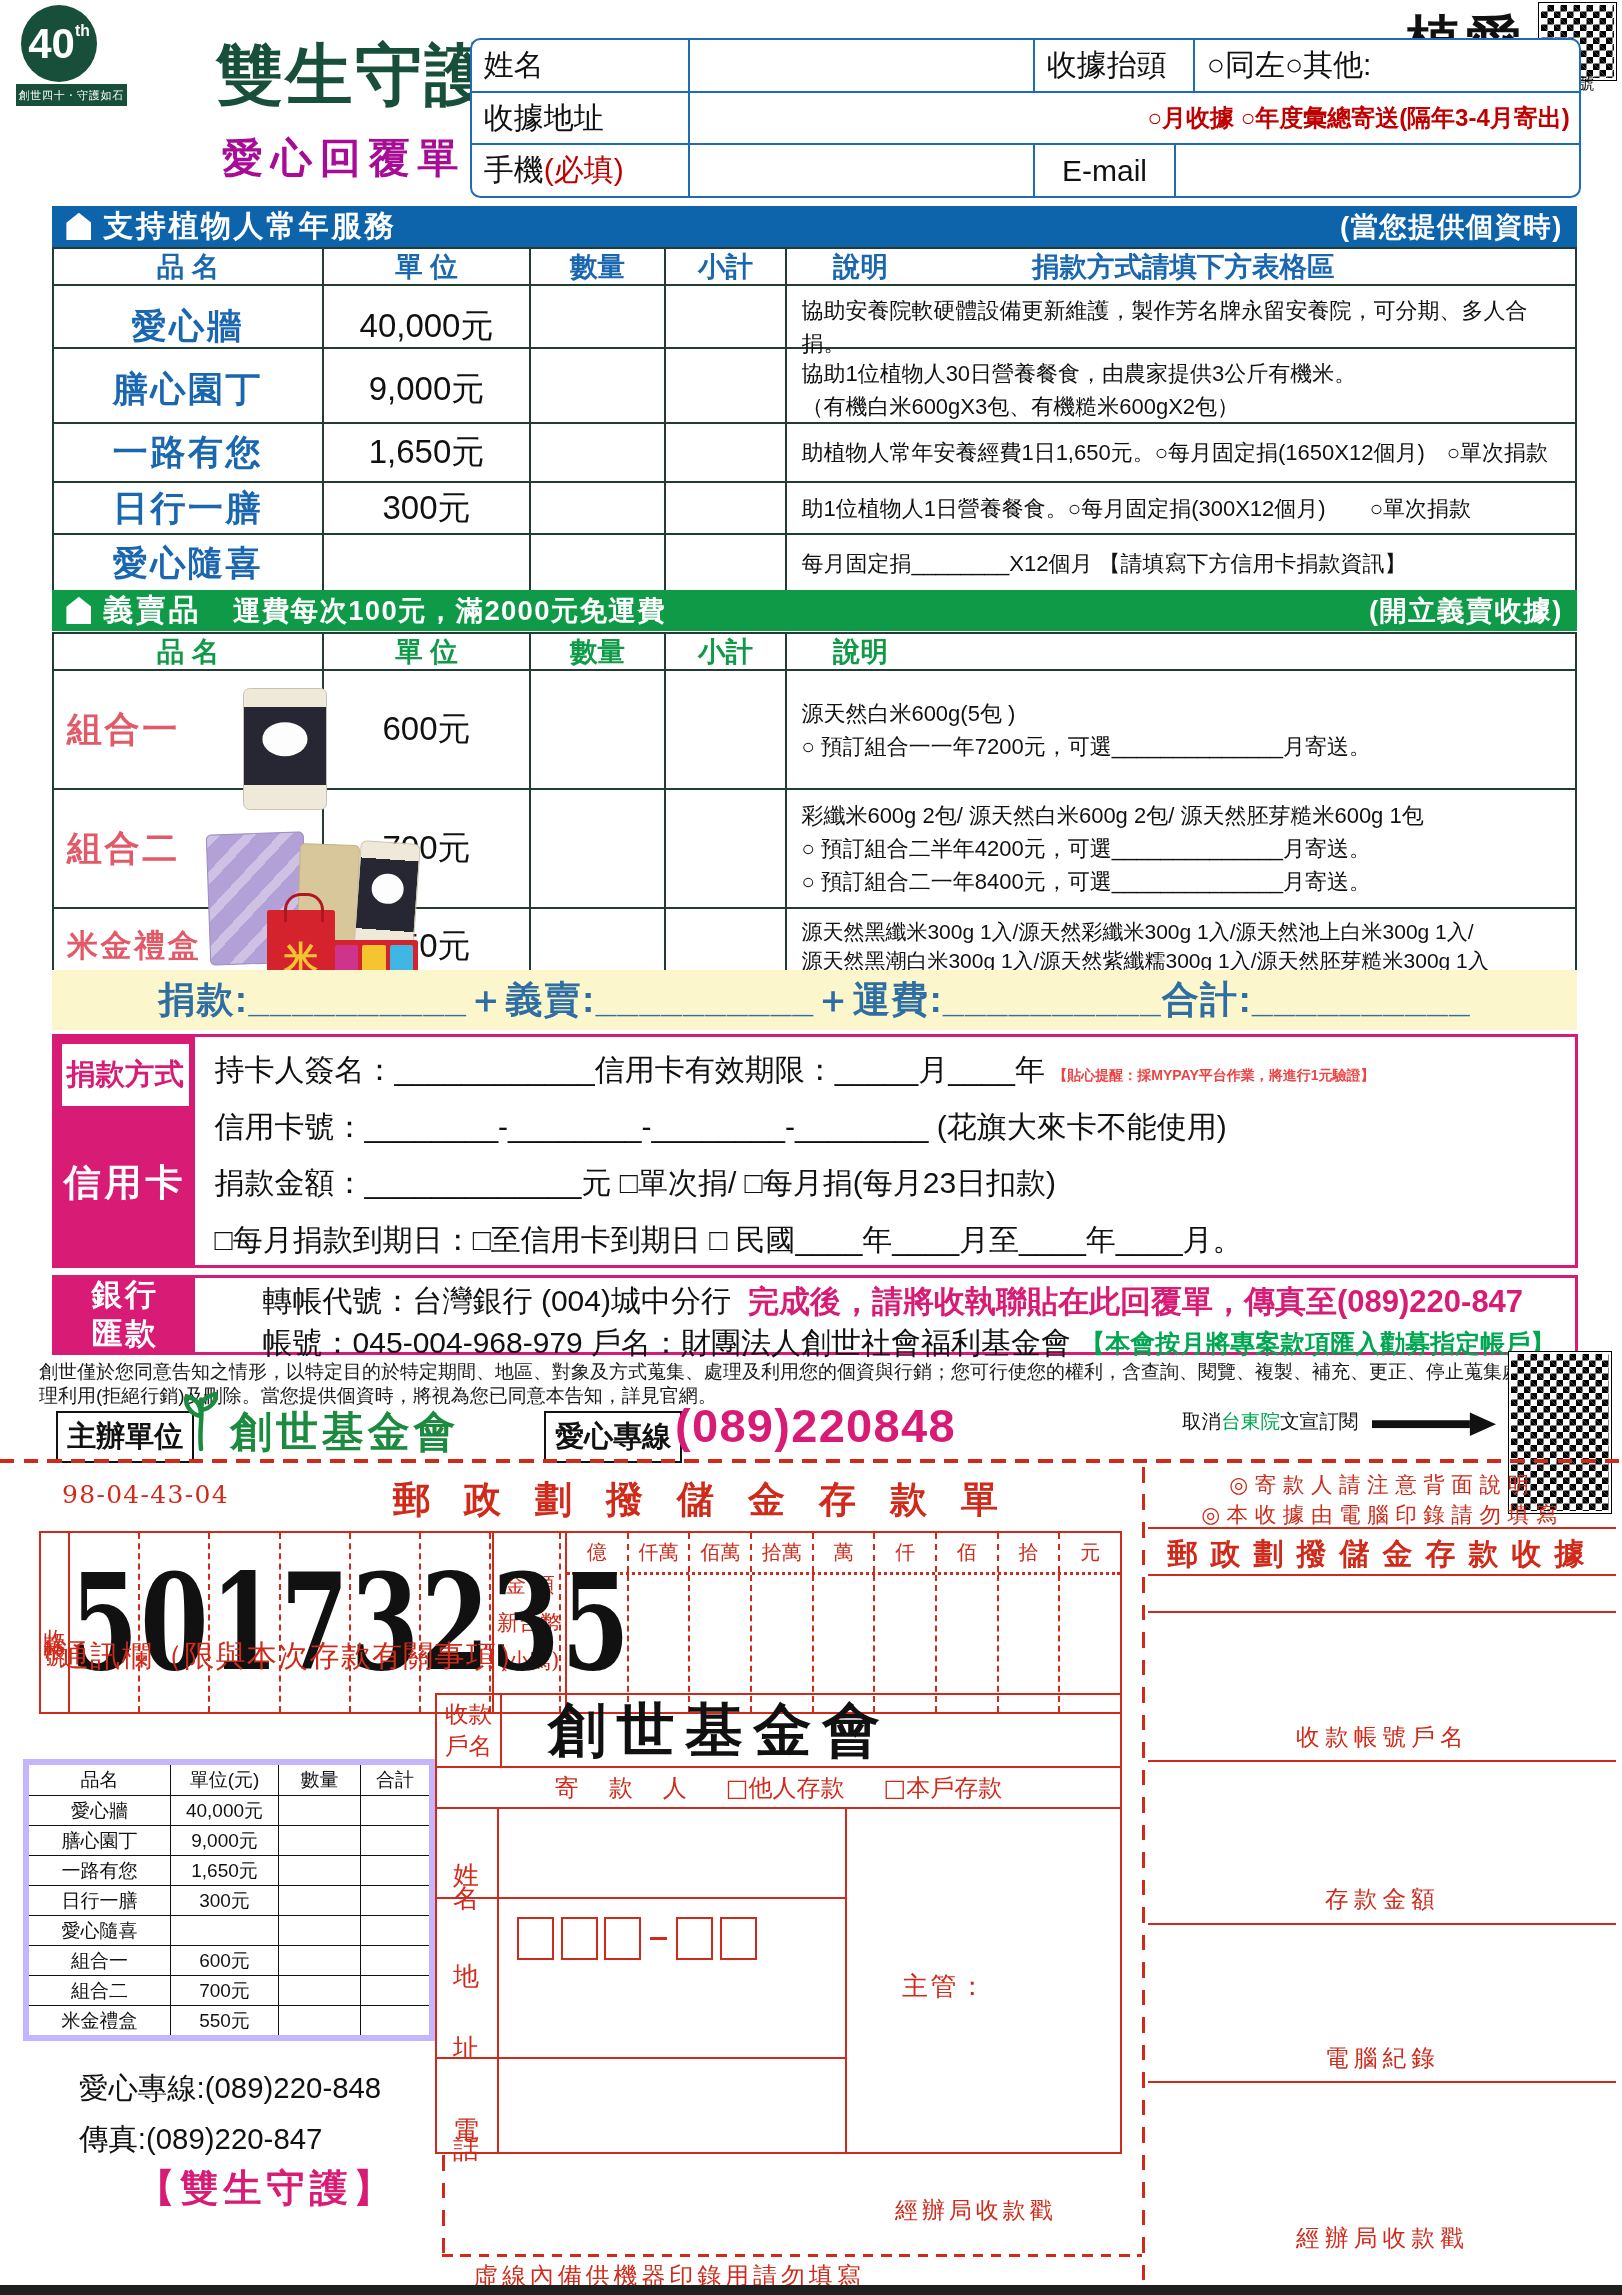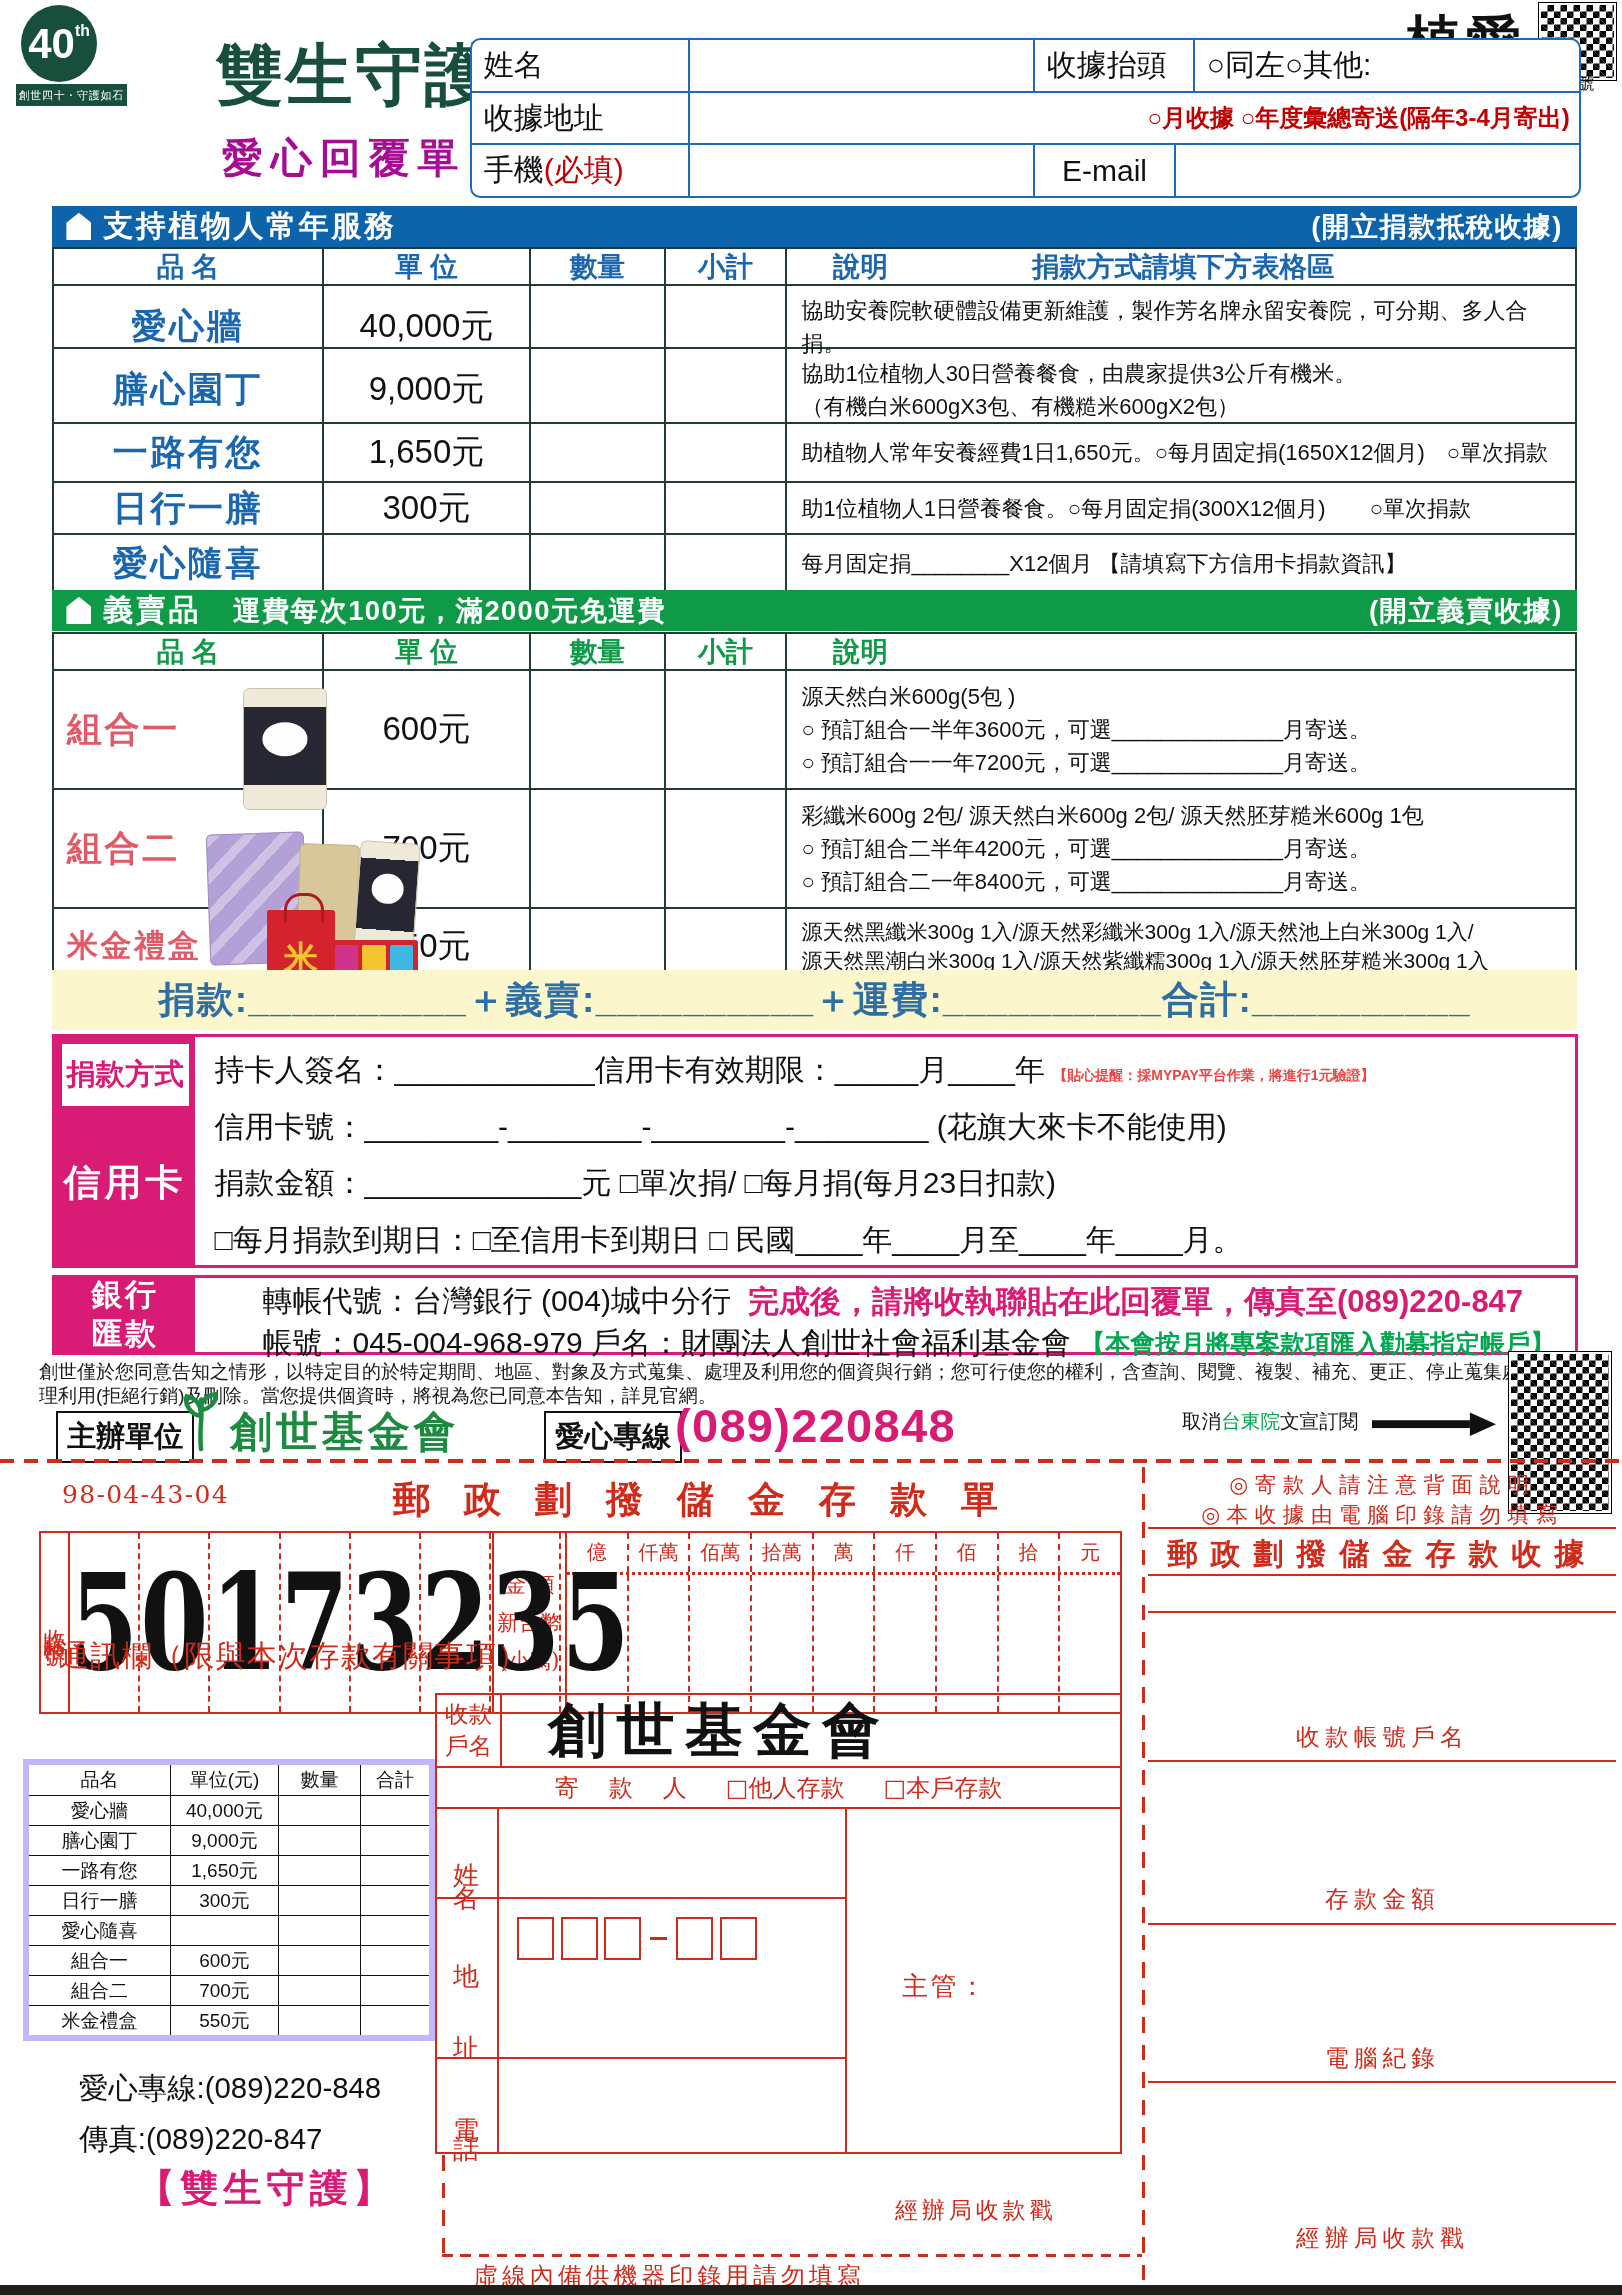--- a/index.html
+++ b/index.html
@@ -216,21 +216,21 @@
       </div>
       <div class="fcell"></div>
       <div class="fcell femail">E-mail</div>
       <div class="fcell"></div>
     </div>
   </div>
 
   <div class="abs bar bar-blue">
     <span class="house"></span>
     <span class="bar-t1">支持植物人常年服務</span>
-    <span class="bar-note">(開立捐款抵稅收據)</span>
+    <span class="bar-note">(當您提供個資時)</span>
   </div>
 
   <div class="abs ptable t1">
     <div class="rowg hrow">
       <div>品 名</div>
       <div>單 位</div>
       <div>數量</div>
       <div>小計</div>
       <div class="hdesc">
         <span>說明</span>
@@ -304,21 +304,20 @@
     </div>
     <div class="rowg" style="height:119px">
       <div class="cname-cell">
           <span class="pname">組合一</span>
         </div>
       <div class="punit">600元</div>
       <div></div>
       <div></div>
       <div class="pdesc">
         <span>源天然白米600g(5包 )</span>
-        <span>○ 預訂組合一半年3600元，可選______________月寄送。</span>
         <span>○ 預訂組合一一年7200元，可選______________月寄送。</span>
       </div>
     </div>
     <div class="rowg" style="height:119px">
       <div class="cname-cell">
           <span class="pname">組合二</span>
         </div>
       <div class="punit">700元</div>
       <div></div>
       <div></div>

